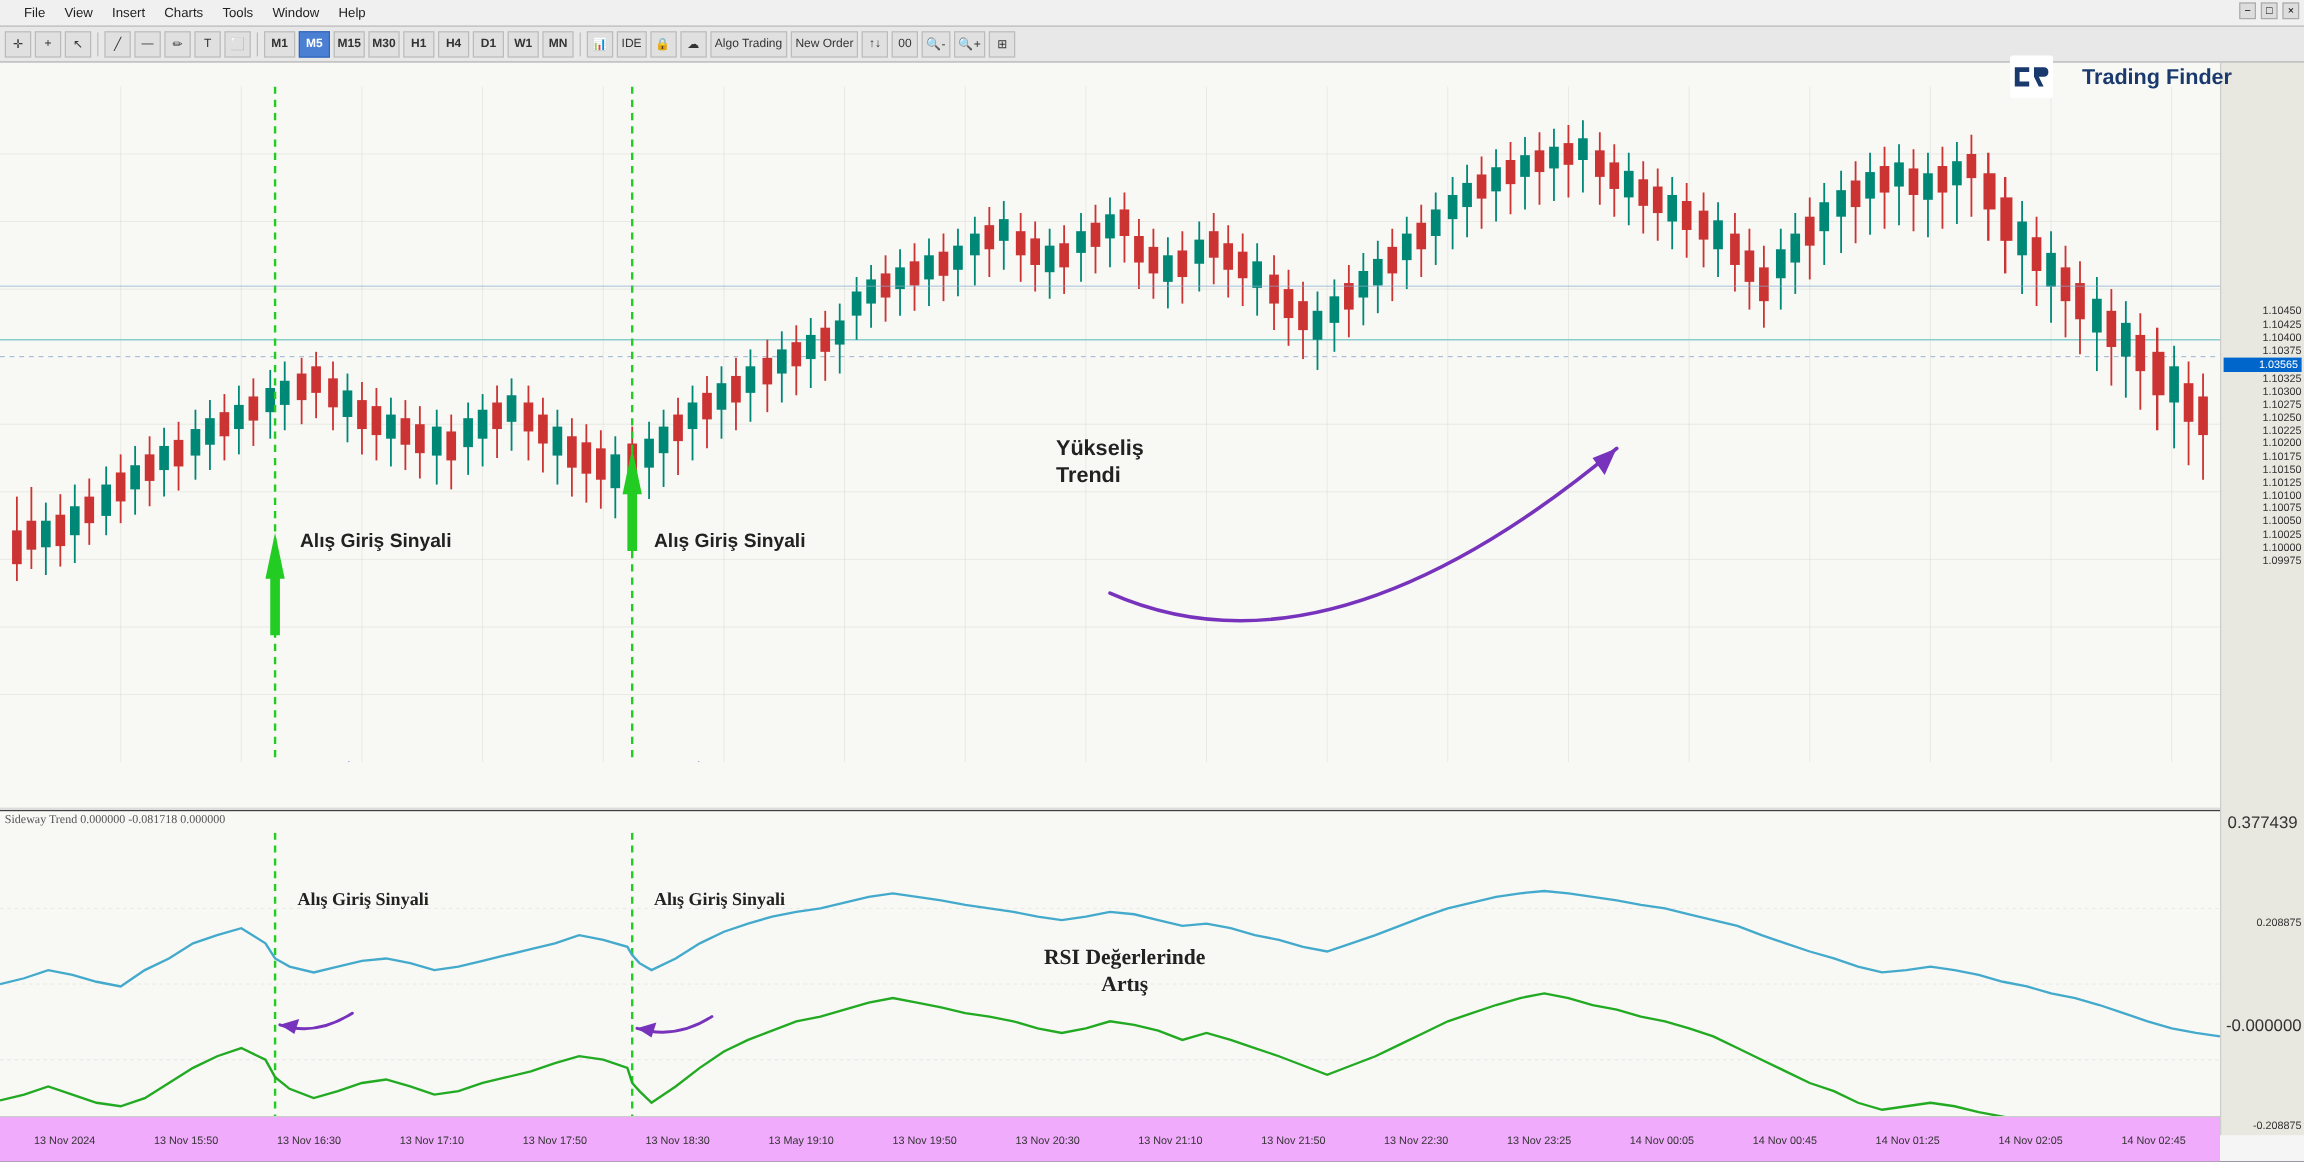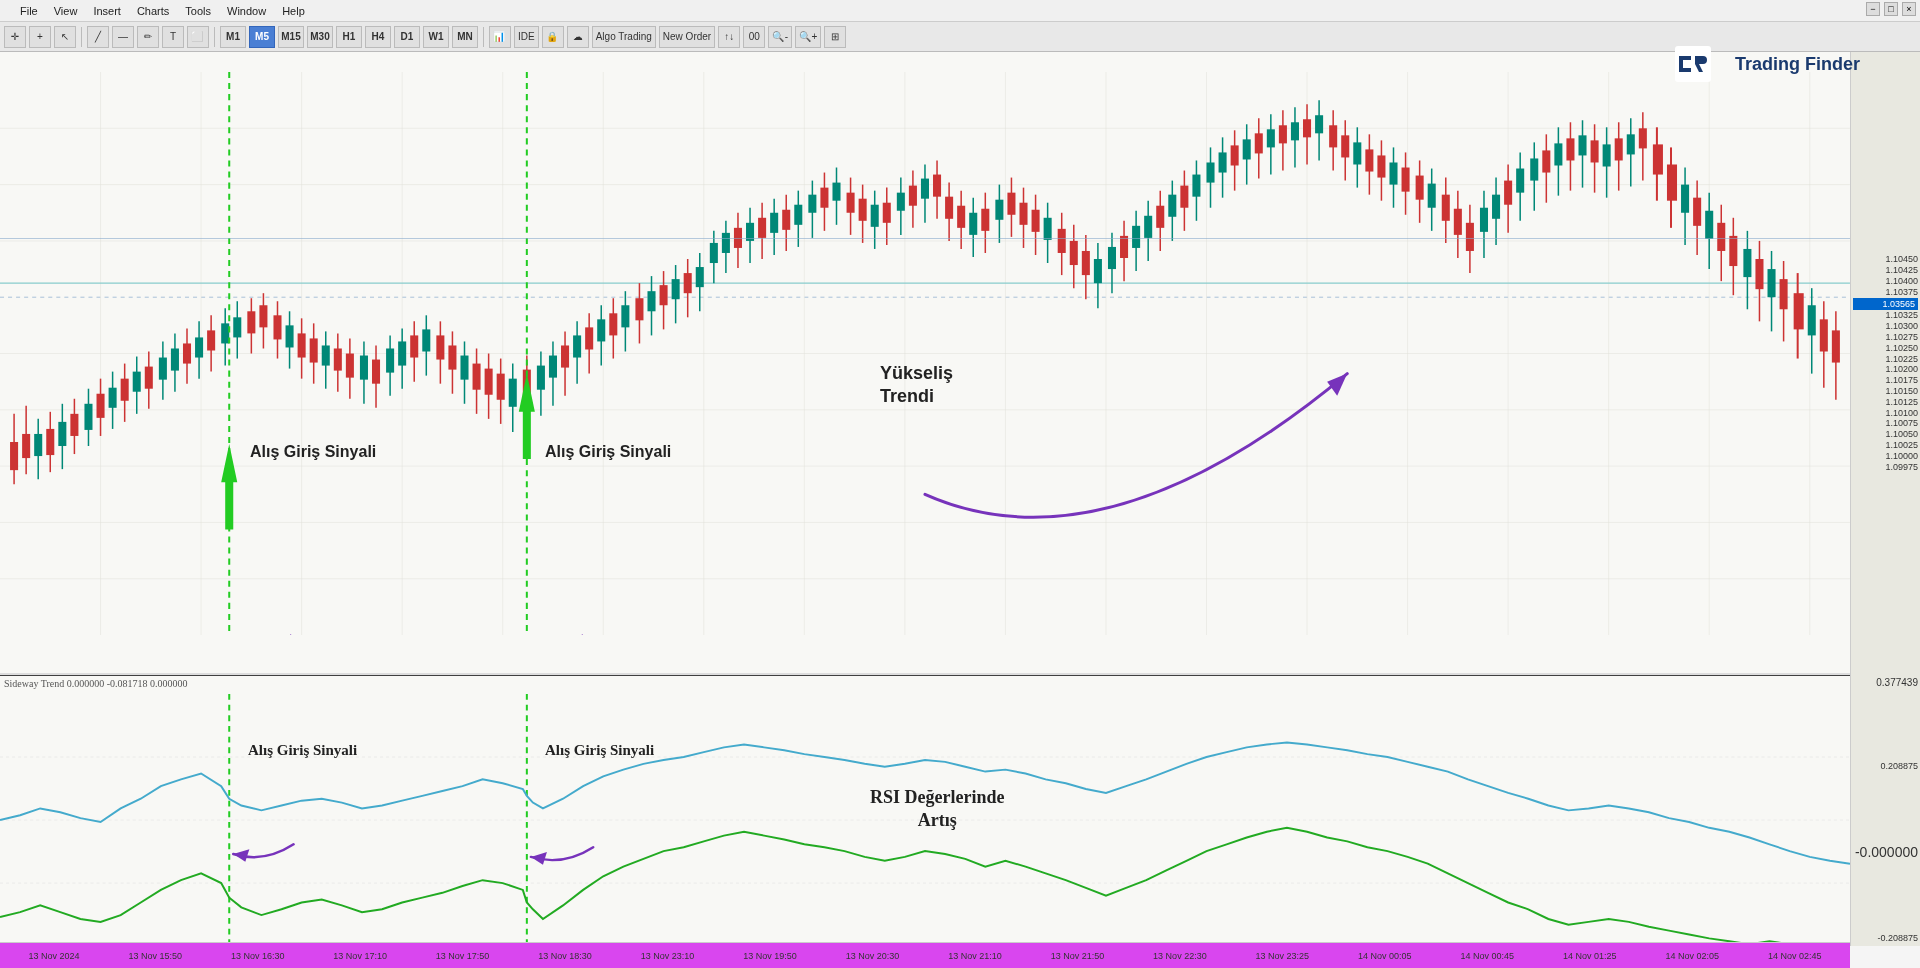--- a/index.html
+++ b/index.html
@@ -215,22 +215,22 @@
       justify-content: space-between;
       padding: 2px 2px;
     }
 
     
     .time-axis {
       position: absolute;
       bottom: 0;
       left: 0;
       right: 70px;
-      height: 26px;
-      background: #d946ef;
+      height: 38px;
+      background: #f0abfc;
       border-top: 1px solid #ccc;
       display: flex;
       align-items: center;
       justify-content: space-around;
       padding: 0 4px;
     }
     .time-label {
       font-size: 9px;
       color: #333;
       white-space: nowrap;
@@ -930,34 +930,34 @@
     <div class="annotation" style="top: 65px; left: 545px; font-size: 15px; color: #222;">
       <span>Alış Giriş Sinyali</span>
     </div>
     <div class="annotation" style="top: 110px; left: 870px; font-size: 18px; color: #222; text-align: center;">
       <div>RSI Değerlerinde</div>
       <div>Artış</div>
     </div>
   </div>
 
   <div class="rsi-axis">
-    <div class="price-label" style="font-size:10px; color:#333; text-align:right;">0.377439</div>
+    <div class="price-label" style="font-size:14px; color:#333; text-align:center;">0.377439</div>
     <div class="price-label" style="font-size:9px; color:#333; text-align:right;">0.208875</div>
     <div class="price-label" style="font-size:14px; color:#333; text-align:right;">-0.000000</div>
     <div class="price-label" style="font-size:9px; color:#333; text-align:right;">-0.208875</div>
   </div>
 
   <div class="time-axis">
     <span class="time-label">13 Nov 2024</span>
     <span class="time-label">13 Nov 15:50</span>
     <span class="time-label">13 Nov 16:30</span>
     <span class="time-label">13 Nov 17:10</span>
     <span class="time-label">13 Nov 17:50</span>
     <span class="time-label">13 Nov 18:30</span>
-    <span class="time-label">13 Nov 23:10</span>
+    <span class="time-label">13 May 19:10</span>
     <span class="time-label">13 Nov 19:50</span>
     <span class="time-label">13 Nov 20:30</span>
     <span class="time-label">13 Nov 21:10</span>
     <span class="time-label">13 Nov 21:50</span>
     <span class="time-label">13 Nov 22:30</span>
     <span class="time-label">13 Nov 23:25</span>
     <span class="time-label">14 Nov 00:05</span>
     <span class="time-label">14 Nov 00:45</span>
     <span class="time-label">14 Nov 01:25</span>
     <span class="time-label">14 Nov 02:05</span>

